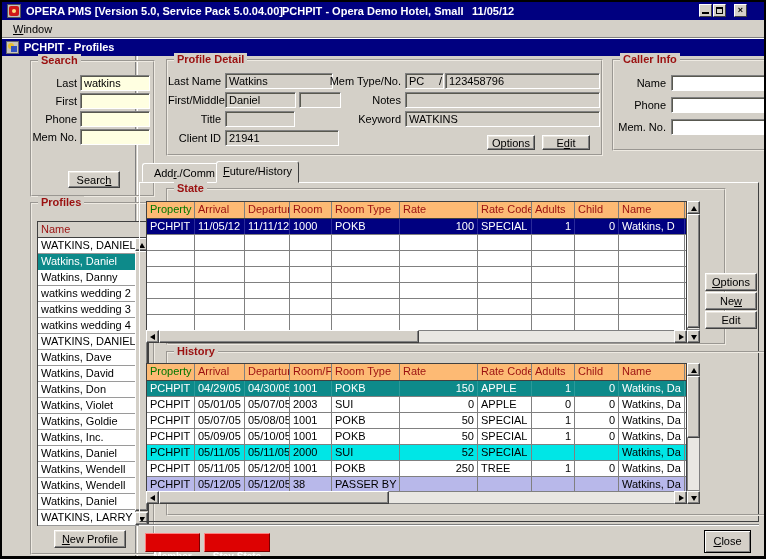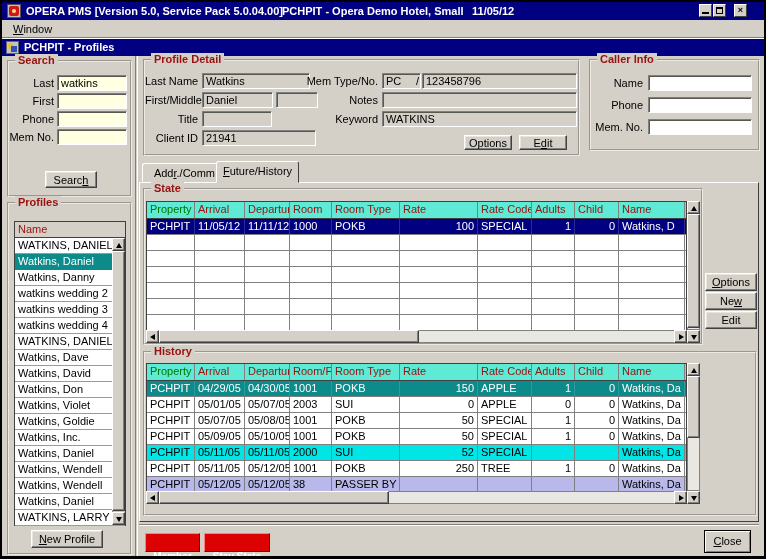--- a/index.html
+++ b/index.html
@@ -20,21 +20,21 @@
   
   #menubar { position:absolute; left:0; top:18px; right:0; height:18px; background:#d4d0c8; border-bottom:1px solid #808080; box-shadow:0 1px 0 #fff; }
   #menu-window { position:absolute; left:7px; top:2px; padding:1px 4px; }
   
   #innerbar { position:absolute; left:0; top:37px; right:0; height:17px; background:#000080; color:#fff; font-weight:bold; }
   #innerbar span { position:absolute; left:22px; top:2px; }
   #inner-icon { position:absolute; left:4px; top:2px; width:13px; height:13px; background:#c8c4bc; border:1px solid #666; }
   #inner-icon::before { content:""; position:absolute; left:1px; top:1px; width:6px; height:6px; background:#e8c030; border-radius:50%; }
   #inner-icon::after { content:""; position:absolute; right:1px; bottom:1px; width:6px; height:6px; background:#3050c0; }
   
-  .groupbox { position:absolute; border:2px groove #eeeae2; }
+  .groupbox { position:absolute; border:2px groove #eeeae2;margin-left:23px; }
   .gb-label { position:absolute; top:-8px; left:6px; background:#d4d0c8; padding:0 3px; color:#9a1010; font-weight:bold; }
   .field { position:absolute; height:16px; padding:1px 3px; font-size:11px; line-height:12px;
     border:1px solid; border-color:#808080 #fff #fff #808080; box-shadow:inset 1px 1px 0 #58584f; overflow:hidden; white-space:nowrap; }
   .f-yellow { background:#ffffe1; } .f-gray { background:#d4d0c8; } .f-white { background:#fff; }
   .lbl { position:absolute; text-align:right; white-space:nowrap; }
   .btn { position:absolute; background:#d4d0c8; border:1px solid; border-color:#fff #404040 #404040 #fff;
     box-shadow:inset -1px -1px 0 #808080, inset 1px 1px 0 #e9e5dd; text-align:center; cursor:default; }
   
   #vsep { position:absolute; left:133px; top:54px; width:3px; bottom:0; border-left:1px solid #808080; border-right:1px solid #fff; }
   #search-box { left:5px; top:58px; width:125px; height:137px; }
@@ -60,21 +60,21 @@
   .tab { position:absolute; height:19px; top:161px; background:#d4d0c8; border:1px solid; border-color:#fff #404040 #d4d0c8 #fff;
     border-radius:3px 3px 0 0; text-align:center; padding-top:3px; }
   .tab.active { top:159px; height:22px; font-weight:normal; z-index:3; border-color:#fff #404040 #d4d0c8 #fff; }
   #tabpanel { position:absolute; left:137px; top:180px; width:620px; height:340px;
     border:1px solid; border-color:#fff #404040 #404040 #fff; }
   #future-box { left:141px; top:186px; width:560px; height:157px; }
   #history-box { left:141px; top:349px; width:614px; height:165px; }
   
   .grid { position:absolute; background:#fff; border:1px solid #404040; }
   .tr { display:flex; height:16px; border-bottom:1px solid #808080; background:#fff; }
-  .tr.hdr { height:17px; background:#5eead4; border-bottom:1px solid #404040; color:#9a1010; }
+  .tr.hdr { height:17px; background:#fdba74; border-bottom:1px solid #404040; color:#9a1010; }
   .td { flex:0 0 auto; padding:1px 3px; border-right:1px solid #808080; overflow:hidden; white-space:nowrap; height:100%; }
   .tr.hdr .td { border-right:1px solid #808080; }
   .td.c0 { color:#007700; } .tr:not(.hdr) .td.c0 { color:inherit; }
   .td.num { text-align:right; }
   .tr.navy { background:#000080; color:#fff; } .tr.navy .td { border-right-color:#2a2a9a; }
   .tr.teal { background:#0d8a8a; color:#fff; } .tr.teal .td { border-right-color:#2a9a9a; }
   .tr.cyan { background:#00e6e6; color:#000; }
   .tr.lavender { background:#b8b8ea; color:#000; }
   .sidebtn { position:absolute; left:703px; width:52px; height:18px; padding-top:2px; }
   

